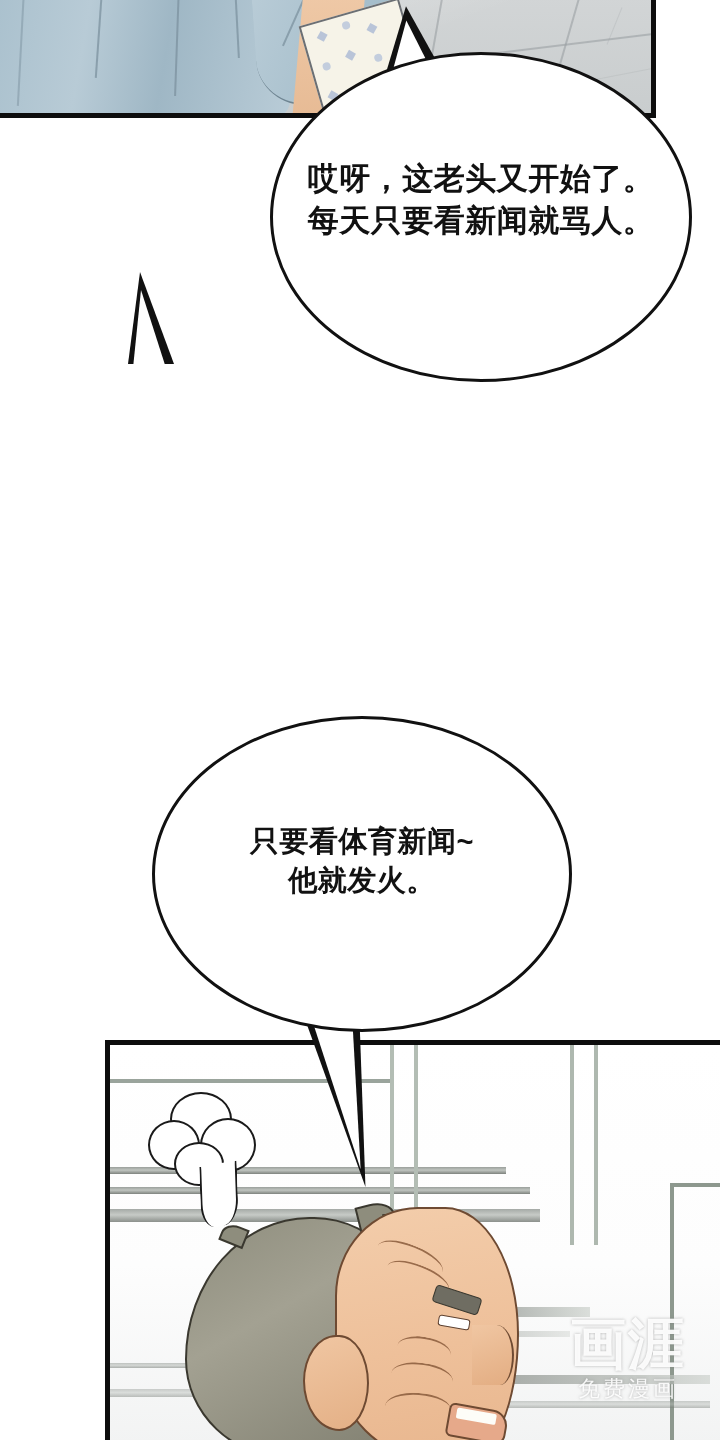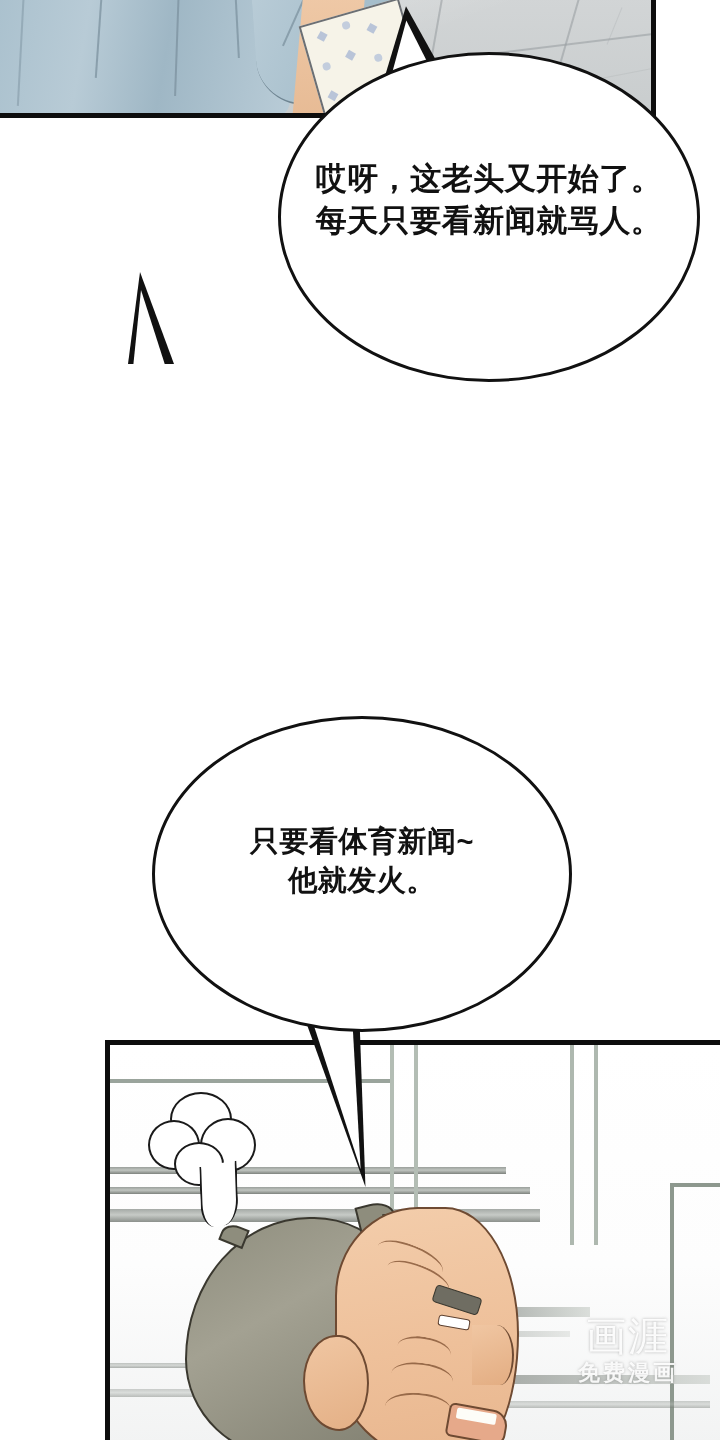--- a/index.html
+++ b/index.html
@@ -248,21 +248,21 @@
     color: #111111;
     font-weight: 700;
     line-height: 1.34;
     letter-spacing: .5px;
     white-space: pre-line;
     font-family: "Liberation Sans", "DejaVu Sans", sans-serif;
   }
 
   
   #bubble-1 {
-    left: 278px; top: 52px;
+    left: 270px; top: 52px;
     width: 422px; height: 330px;
   }
   #bubble-1 .txt { font-size: 31px; margin-top: -34px; }
   #b1-tail {
     position: absolute;
     left: 388px; top: 8px;
     width: 0; height: 0;
     border-left: 14px solid transparent;
     border-right: 52px solid transparent;
     border-bottom: 74px solid #111111;
@@ -340,31 +340,31 @@
   
   #watermark {
     position: absolute;
     left: 552px; top: 1316px;
     width: 152px;
     text-align: center;
     z-index: 9;
     pointer-events: none;
   }
   #watermark .wm-main {
-    font-size: 40px;
-    font-weight: 400;
+    font-size: 56px;
+    font-weight: 700;
     color: rgba(255,255,255,0.92);
     letter-spacing: 2px;
     text-shadow: 0 0 3px rgba(120,120,120,0.55);
     line-height: 1;
   }
   #watermark .wm-sub {
     margin-top: 6px;
     font-size: 22px;
-    font-weight: 700;
+    font-weight: 400;
     color: rgba(255,255,255,0.9);
     letter-spacing: 3px;
     text-shadow: 0 0 3px rgba(120,120,120,0.55);
     line-height: 1;
   }
 </style>
 </head>
 <body>
 
 <div id="page">

